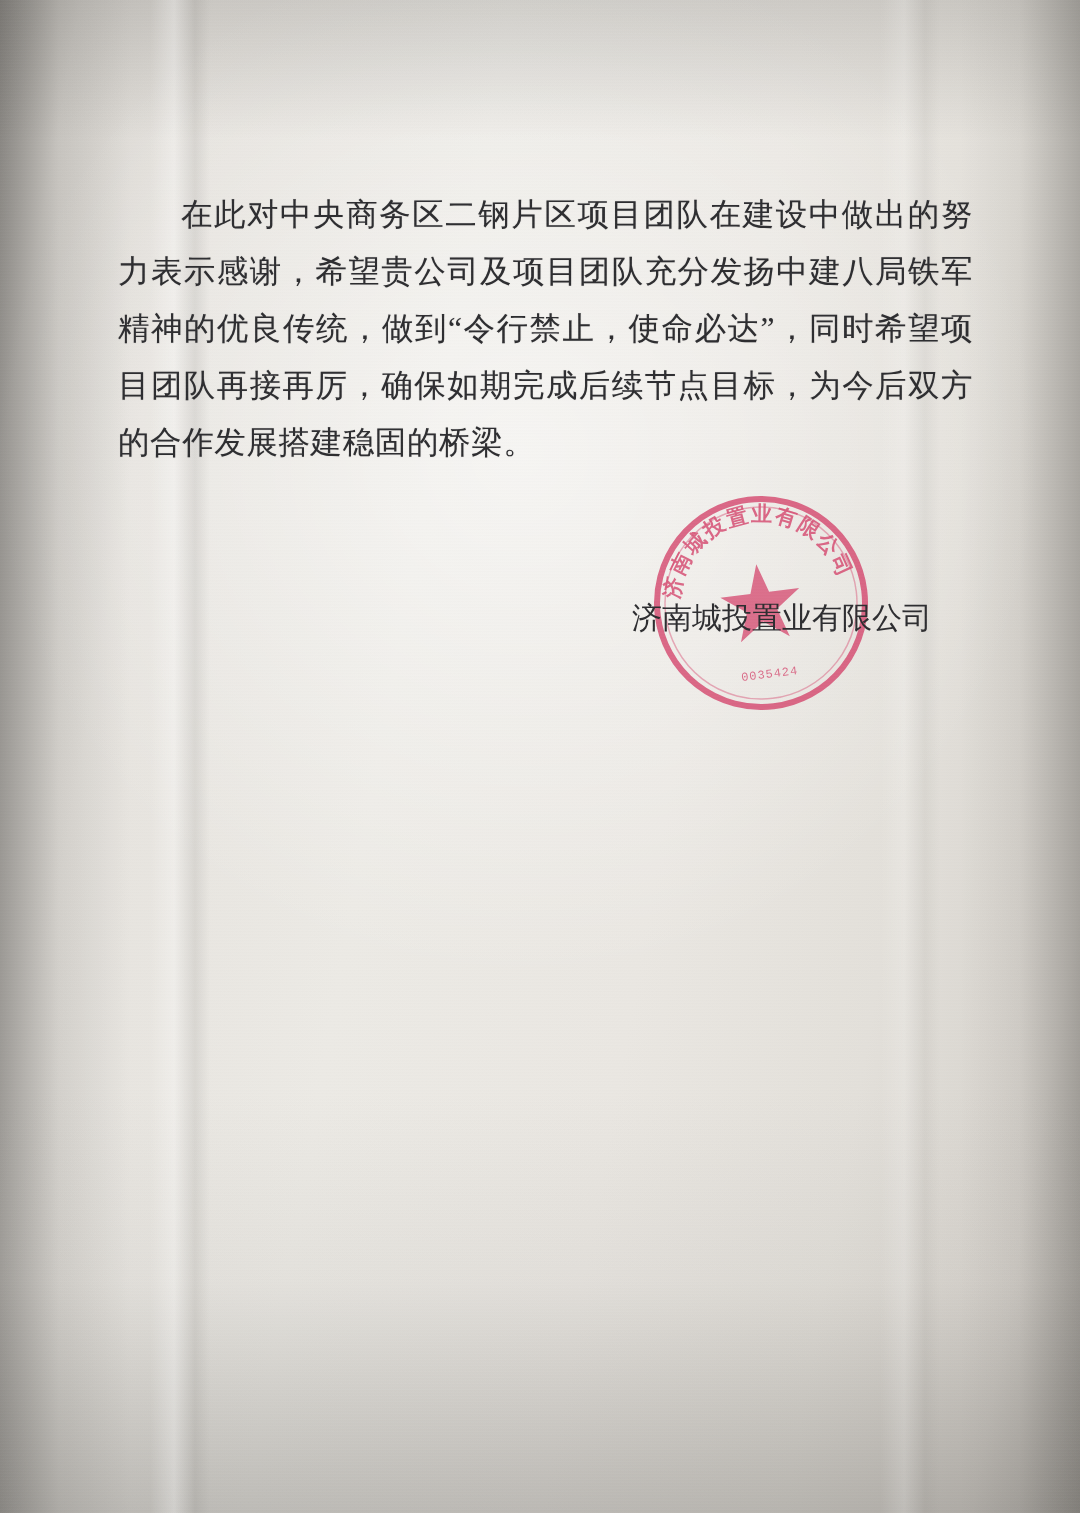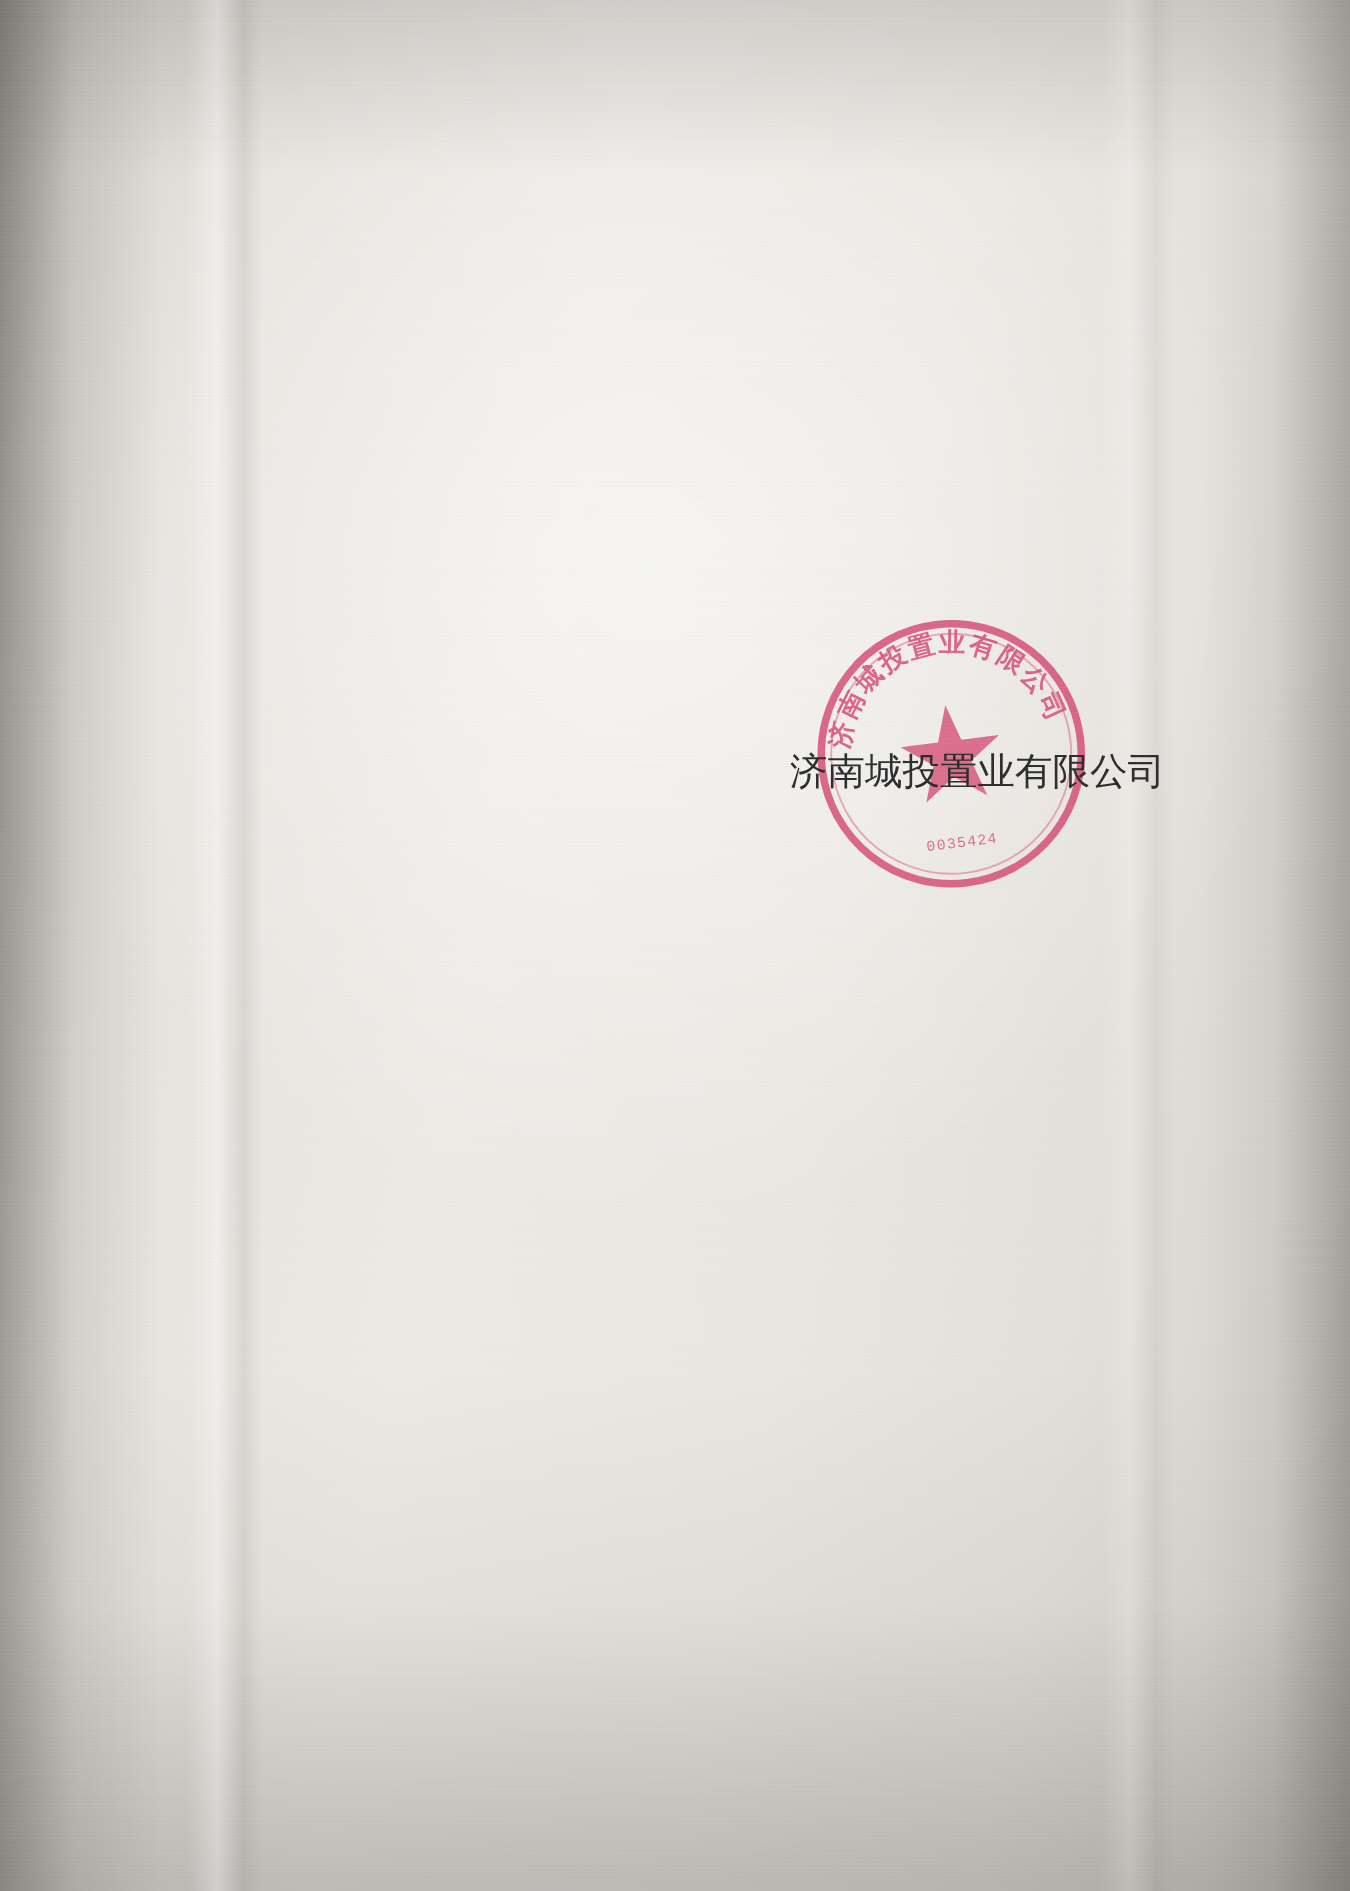--- a/index.html
+++ b/index.html
@@ -124,20 +124,23 @@
 
 <div class="page">
 
   <div class="shade-top"></div>
   <div class="shade-left"></div>
   <div class="shade-right"></div>
   <div class="shade-bottom"></div>
   <div class="crease c1"></div>
   <div class="crease c2"></div>
 
+  <div class="body-text">
+    <span class="indent"></span><span>在此对中央商务区二钢片区项目团队在建设中做出的努力表示感谢，希望贵公司及项目团队充分发扬中建八局铁军精神的优良传统，做到“令行禁止，使命必达”，同时希望项目团队再接再厉，确保如期完成后续节点目标，为今后双方的合作发展搭建稳固的桥梁。</span>
+  </div>
 
   <div class="seal">
     <svg width="222" height="222" viewBox="0 0 222 222" xmlns="http://www.w3.org/2000/svg">
       <circle cx="111" cy="111" r="104" fill="none" stroke="#d4426a" stroke-width="6" opacity="0.85"></circle>
       <circle cx="111" cy="111" r="96" fill="none" stroke="#d4426a" stroke-width="1.5" opacity="0.45"></circle>
       <path id="sealArc" d="M 29,111 A 82,82 0 1 1 193,111" fill="none" stroke="none"></path>
       <text class="seal-text" opacity="0.85">
         <textPath href="#sealArc" startOffset="50%" text-anchor="middle">济南城投置业有限公司</textPath>
       </text>
       <polygon points="111,72 120.4,100.8 150.7,100.8 126.2,118.6 135.6,147.4 111,129.6 86.4,147.4 95.8,118.6 71.3,100.8 101.6,100.8" fill="#d4426a" opacity="0.8"></polygon>

